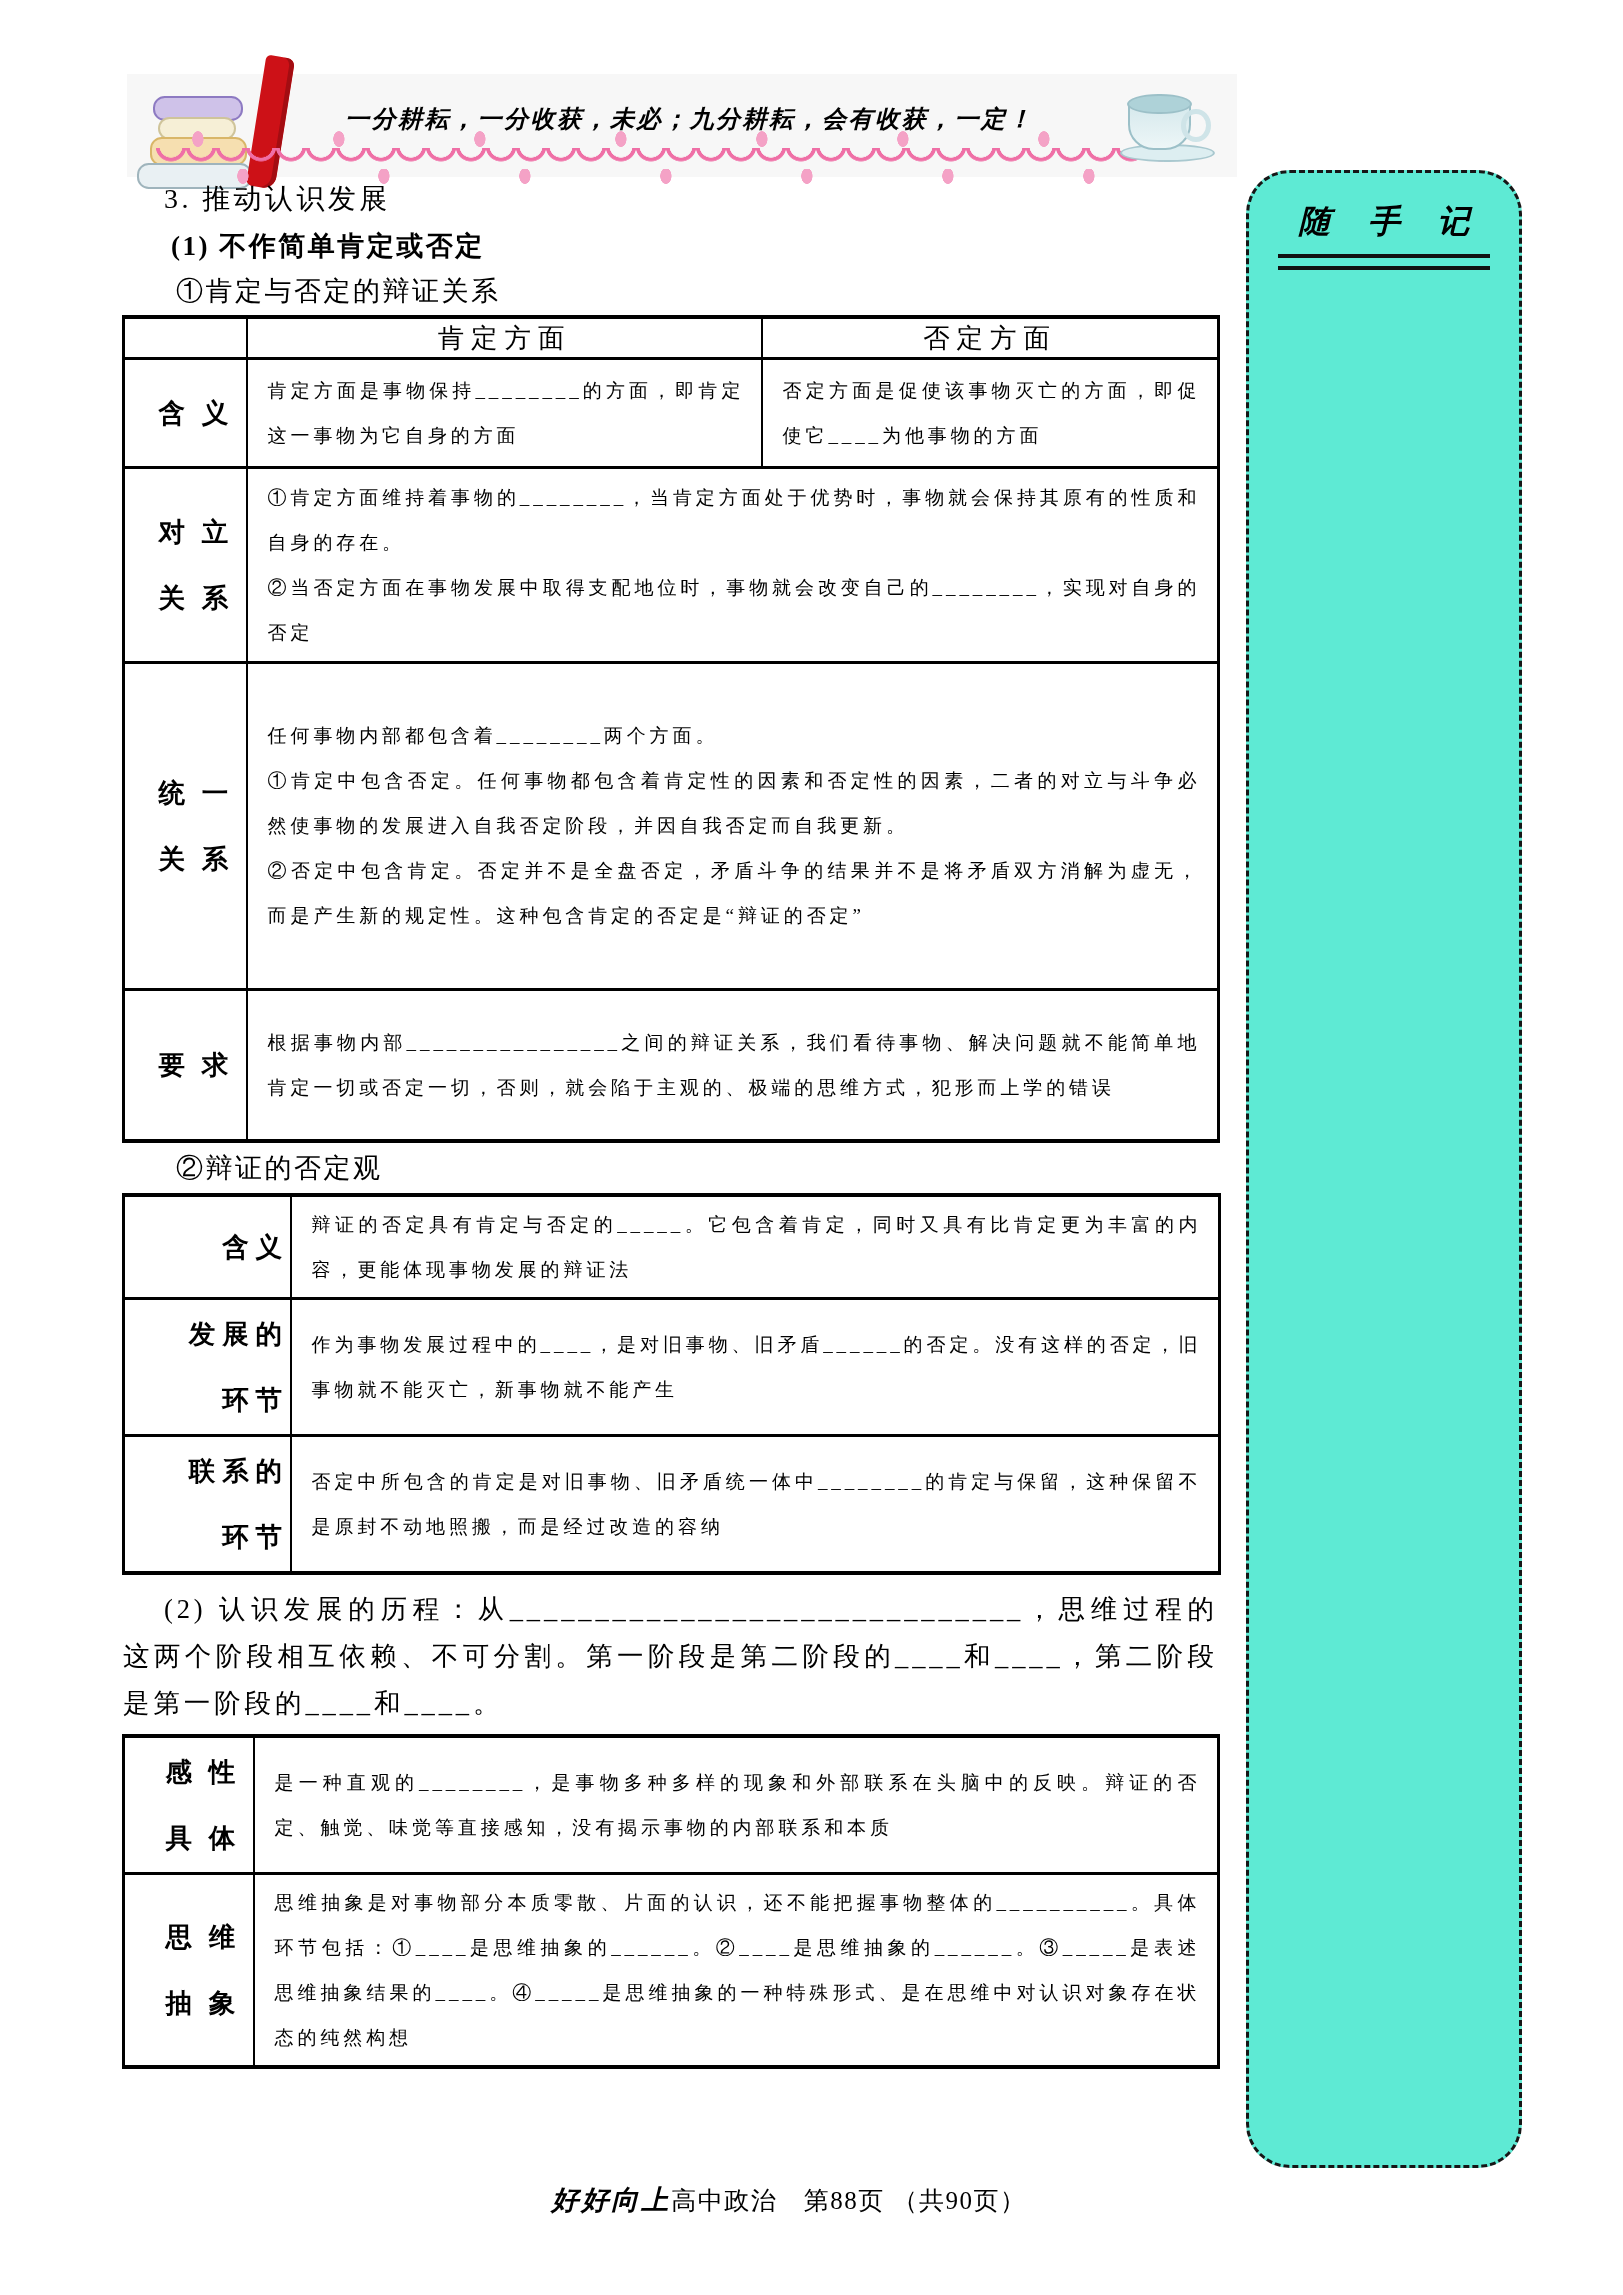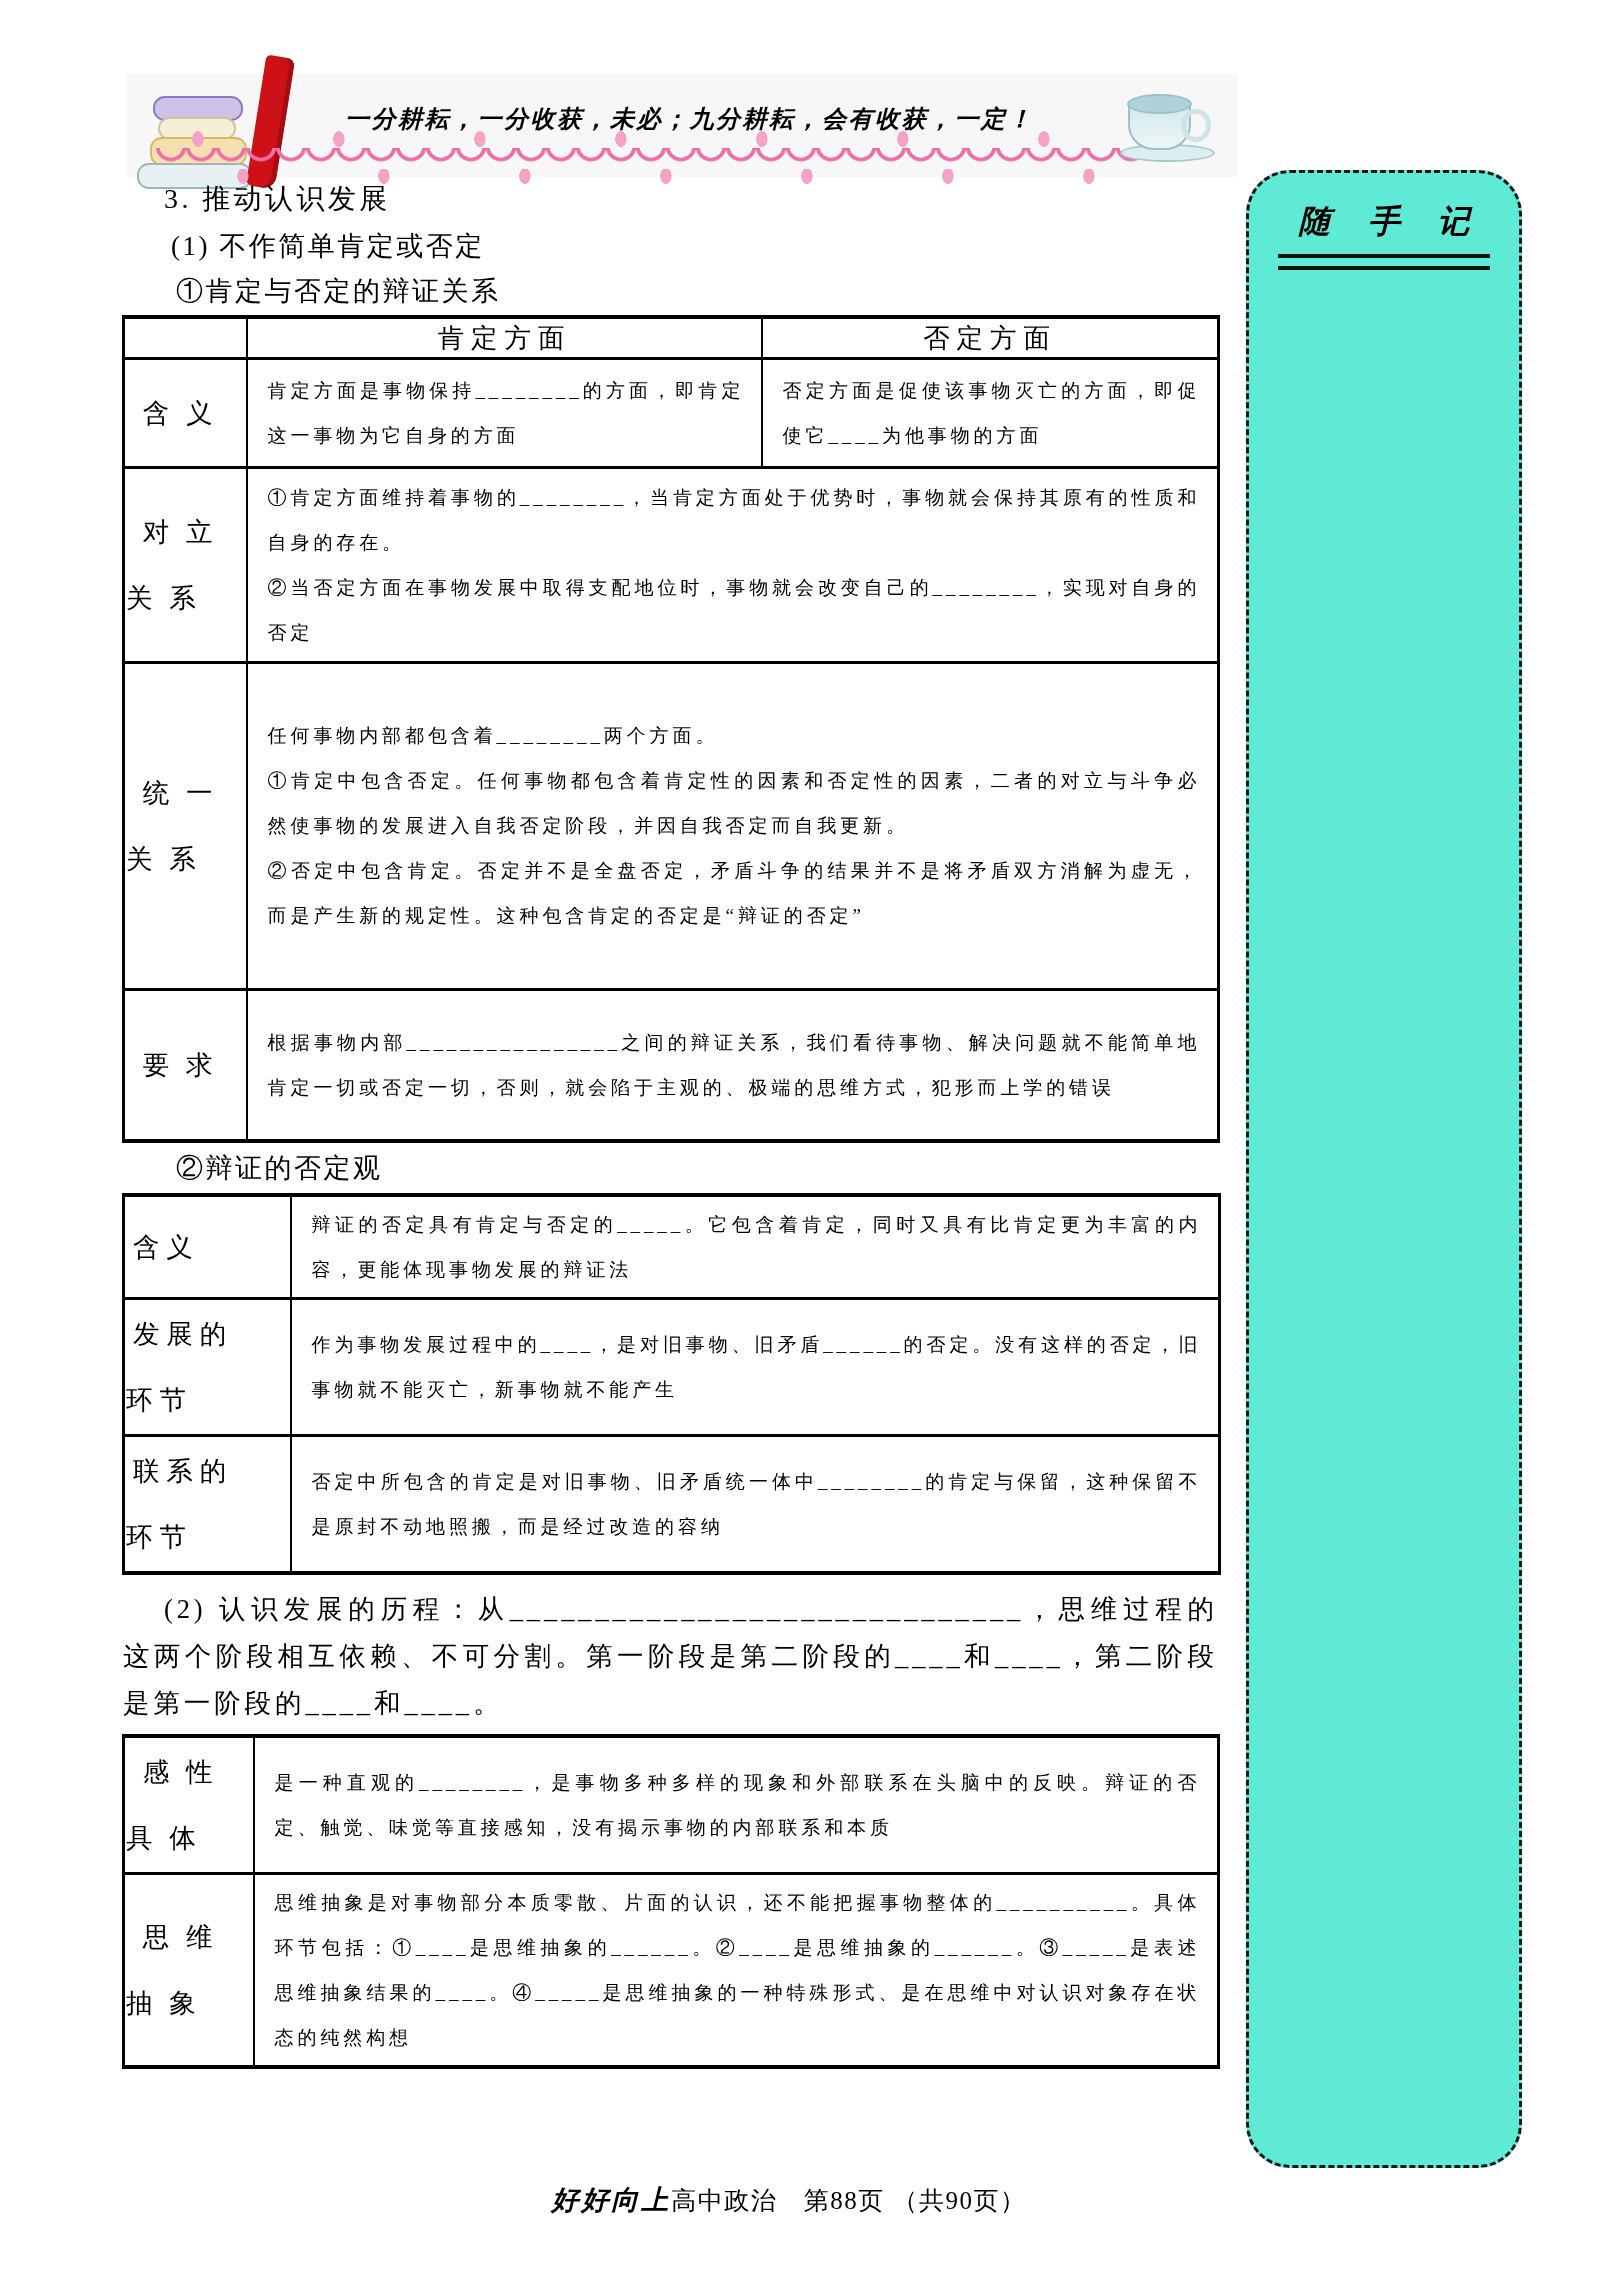--- a/index.html
+++ b/index.html
@@ -41,28 +41,28 @@
   
   .sidebox{position:absolute;left:1246px;top:170px;width:270px;height:1992px;
     border:3.9px dashed #161616;border-radius:44px;background:#5eead4;}
   .sidebox-title{margin-top:26.5px;text-align:center;font-size:32px;font-weight:bold;font-style:italic;
     letter-spacing:14.7px;text-indent:14.7px;}
   .sidebox-rule{width:212px;margin:10.8px auto 0;height:7.9px;border-top:4.4px solid #111;border-bottom:4.4px solid #111;}
 
   
   .main{position:absolute;left:123px;top:180px;width:1095px;}
   .h1{font-size:28px;padding-left:41px;letter-spacing:3.4px;}
-  .h2{font-size:27px;padding-left:48px;margin-top:9.8px;letter-spacing:2.5px;}
+  .h2{font-size:27px;padding-left:48px;margin-top:9.8px;letter-spacing:2.5px;font-weight:bold;}
   .h3{font-size:27px;padding-left:53px;margin-top:8.8px;letter-spacing:2.5px;}
   .para2{margin-top:11.8px;font-size:26.5px;line-height:47px;letter-spacing:3.9px;text-align:justify;text-indent:41px;}
 
   table.t{border-collapse:collapse;table-layout:fixed;width:1094px;margin-top:7.9px;}
   table.t th,table.t td{border:2px solid #000;border-top-width:3.4px;border-bottom-width:3.4px;}
   table.t{border:2px solid #000;outline:1.5px solid #000;}
-  th.lbl{font-weight:normal;text-align:left;vertical-align:middle;white-space:pre-wrap;
+  th.lbl{font-weight:bold;text-align:right;vertical-align:middle;white-space:pre-wrap;
     font-size:26.5px;letter-spacing:16.7px;text-indent:16.7px;line-height:66px;}
   .t2 th.lbl{letter-spacing:6.9px;text-indent:6.9px;}
   td.cell{font-size:19px;line-height:45px;letter-spacing:3.9px;text-align:justify;
     vertical-align:middle;padding:4.9px 16.7px 4.9px 19.6px;white-space:pre-wrap;}
   tr.r-head th{height:36px;font-weight:normal;font-size:26.5px;letter-spacing:6.9px;text-align:center;}
 
   
   .footer{position:absolute;top:2182px;left:0;width:1578px;text-align:center;font-size:25px;letter-spacing:1.5px;}
   .footer .brand{font-weight:bold;font-style:italic;font-size:27px;letter-spacing:2.9px;}
 </style>

